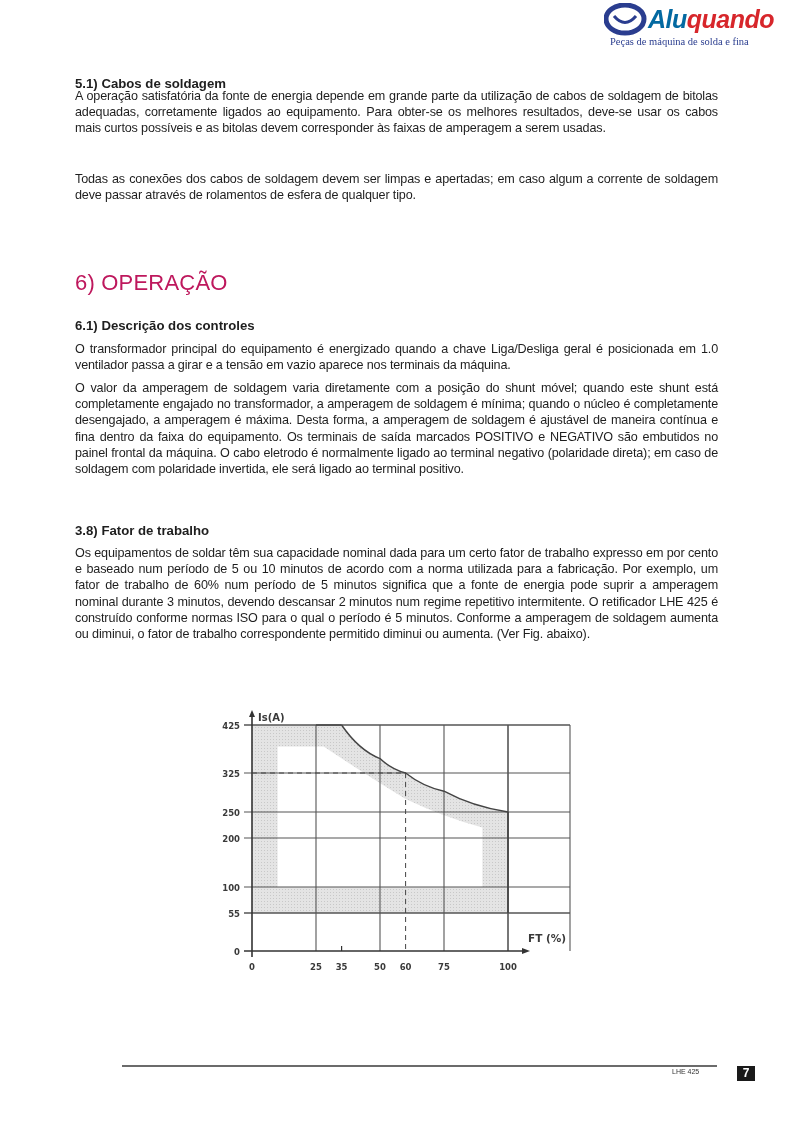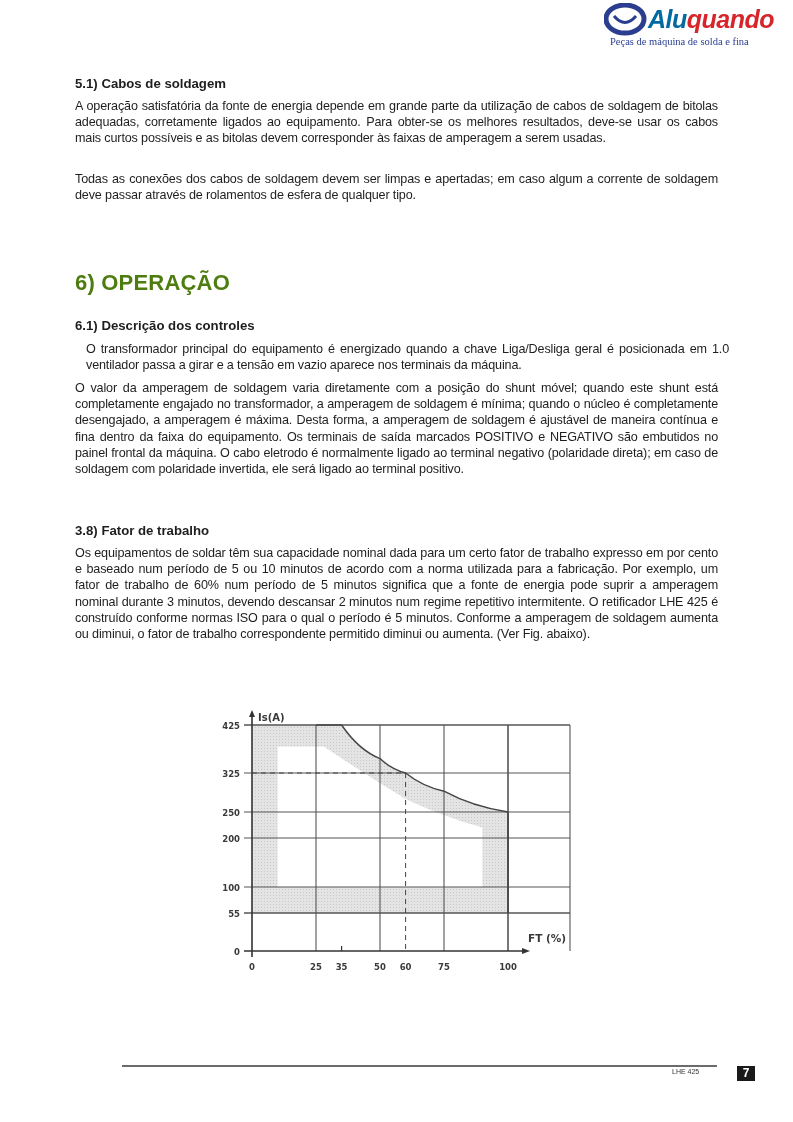--- a/index.html
+++ b/index.html
@@ -8,21 +8,21 @@
   .logo { position: absolute; left: 604px; top: 3px; width: 150px; height: 50px; }
   .logo svg { position: absolute; left: 0; top: 0; }
   .logo-text { position: absolute; left: 44px; top: 2px; font-family: "Liberation Sans", sans-serif;
                font-weight: bold; font-style: italic; font-size: 25px; letter-spacing: -0.5px; }
   .logo-text .alu { color: #0369a1; }
   .logo-text .solda { color: #d7262b; }
   .logo-tag { position: absolute; left: 6px; top: 33px; font-family: "Liberation Serif", serif;
               font-size: 10.5px; color: #2a3d8f; white-space: nowrap; }
 
   .h2 { position: absolute; left: 75px; font-weight: bold; font-size: 13.2px; color: #1e1e1e; margin: 0; }
-  .h1 { position: absolute; left: 75px; font-weight: bold; font-size: 22px; color: #4d7c0f; margin: 0; letter-spacing: 0.2px; }
+  .h1 { position: absolute; left: 75px; font-weight: normal; font-size: 22px; color: #be185d; margin: 0; letter-spacing: 0.2px; }
   .p { position: absolute; left: 75px; width: 643px; font-size: 12.6px; line-height: 16.2px;
        text-align: justify; margin: 0; color: #1e1e1e; letter-spacing: -0.15px; }
 
   .chart { position: absolute; left: 210px; top: 700px; width: 390px; height: 280px; }
   .chart svg text { font-family: "DejaVu Sans", sans-serif; font-weight: bold; fill: #3a3a3a; }
 
   .footer-line { position: absolute; left: 122px; top: 1065px; width: 595px; height: 2px; background: #6b6b6b; }
   .footer-model { position: absolute; left: 672px; top: 1068px; font-size: 7px; color: #333; }
   .page-num { position: absolute; left: 737px; top: 1066px; width: 18px; height: 15px; background: #1a1a1a;
               color: #fff; font-weight: bold; font-size: 12px; text-align: center; line-height: 15px; }
@@ -36,27 +36,27 @@
     <path d="M8 14 Q21 30 34 14" fill="none" stroke="#ffffff" stroke-width="3"></path>
     <path d="M10 13 Q21 26 32 13" fill="none" stroke="#2a3d8f" stroke-width="3"></path>
   </svg>
   <div class="logo-text">
     <span class="alu">Alu</span><span class="solda">quando</span>
   </div>
   <div class="logo-tag">Peças de máquina de solda e fina</div>
 </div>
 
 <h3 class="h2" style="top:76px;">5.1) Cabos de soldagem</h3>
-<p class="p" style="top:98px;">A operação satisfatória da fonte de energia depende em grande parte da utilização de cabos de soldagem de bitolas adequadas, corretamente ligados ao equipamento. Para obter-se os melhores resultados, deve-se usar os cabos mais curtos possíveis e as bitolas devem corresponder às faixas de amperagem a serem usadas.</p>
+<p class="p" style="top:88px;">A operação satisfatória da fonte de energia depende em grande parte da utilização de cabos de soldagem de bitolas adequadas, corretamente ligados ao equipamento. Para obter-se os melhores resultados, deve-se usar os cabos mais curtos possíveis e as bitolas devem corresponder às faixas de amperagem a serem usadas.</p>
 <p class="p" style="top:171px;">Todas as conexões dos cabos de soldagem devem ser limpas e apertadas; em caso algum a corrente de soldagem deve passar através de rolamentos de esfera de qualquer tipo.</p>
 
 <h1 class="h1" style="top:270px;">6) OPERAÇÃO</h1>
 
 <h3 class="h2" style="top:318px;">6.1) Descrição dos controles</h3>
-<p class="p" style="top:341px;margin-left:11px;">O transformador principal do equipamento é energizado quando a chave Liga/Desliga geral é posicionada em 1.0 ventilador passa a girar e a tensão em vazio aparece nos terminais da máquina.</p>
+<p class="p" style="top:341px;">O transformador principal do equipamento é energizado quando a chave Liga/Desliga geral é posicionada em 1.0 ventilador passa a girar e a tensão em vazio aparece nos terminais da máquina.</p>
 <p class="p" style="top:380px;">O valor da amperagem de soldagem varia diretamente com a posição do shunt móvel; quando este shunt está completamente engajado no transformador, a amperagem de soldagem é mínima; quando o núcleo é completamente desengajado, a amperagem é máxima. Desta forma, a amperagem de soldagem é ajustável de maneira contínua e fina dentro da faixa do equipamento. Os terminais de saída marcados POSITIVO e NEGATIVO são embutidos no painel frontal da máquina. O cabo eletrodo é normalmente ligado ao terminal negativo (polaridade direta); em caso de soldagem com polaridade invertida, ele será ligado ao terminal positivo.</p>
 
 <h3 class="h2" style="top:523px;">3.8) Fator de trabalho</h3>
 <p class="p" style="top:545px;">Os equipamentos de soldar têm sua capacidade nominal dada para um certo fator de trabalho expresso em por cento e baseado num período de 5 ou 10 minutos de acordo com a norma utilizada para a fabricação. Por exemplo, um fator de trabalho de 60% num período de 5 minutos significa que a fonte de energia pode suprir a amperagem nominal durante 3 minutos, devendo descansar 2 minutos num regime repetitivo intermitente. O retificador LHE 425 é construído conforme normas ISO para o qual o período é 5 minutos. Conforme a amperagem de soldagem aumenta ou diminui, o fator de trabalho correspondente permitido diminui ou aumenta. (Ver Fig. abaixo).</p>
 
 <div class="chart">
   <svg id="chart-svg" width="390" height="280" viewBox="0 0 390 280">
     <defs>
       <pattern id="dots" width="3" height="3" patternUnits="userSpaceOnUse">
         <rect width="3" height="3" fill="#e4e4e4"></rect>

